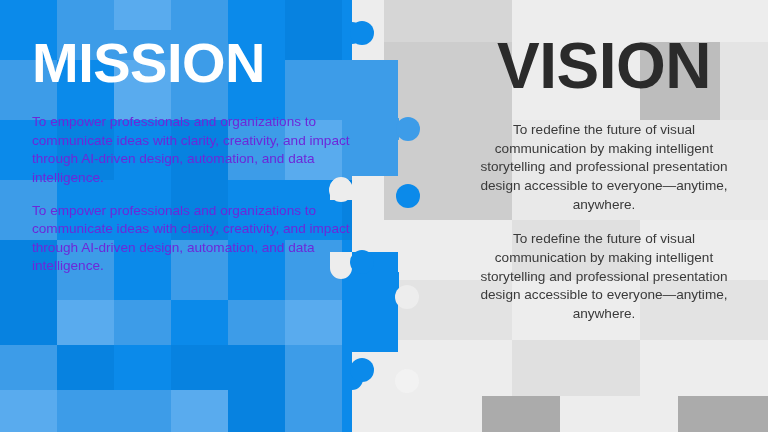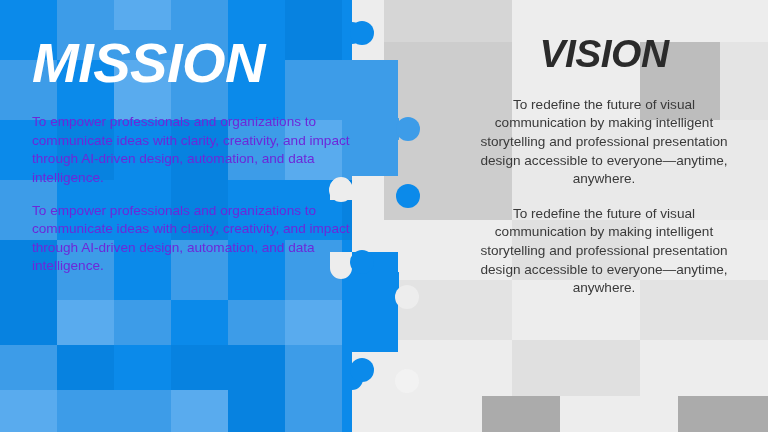--- a/index.html
+++ b/index.html
@@ -24,22 +24,22 @@
   #mission-panel{left:32px;top:34px;width:320px;}
   #vision-panel{right:30px;top:34px;width:268px;text-align:center;}
 
   .title{
     margin:0;
     font-weight:bold;
     font-size:54px;
     line-height:1.02;
     letter-spacing:-0.5px;
   }
-  #mission-title{color:#ffffff;font-size:56px;font-style:italic;}
-  #vision-title{color:#2b2b2b;font-size:39px;font-style:italic;}
+  #mission-title{color:#ffffff;font-size:56px;}
+  #vision-title{color:#2b2b2b;font-size:64px;}
 
   .body-para{
     margin:0;
     font-size:13.6px;
     line-height:1.37;
   }
   #mission-panel .body-para{color:#6d28d9;}
   #vision-panel .body-para{color:#3a3a3a;}
   #mission-panel .body-para+.body-para{margin-top:14px;}
   #vision-panel .body-para+.body-para{margin-top:16px;}

